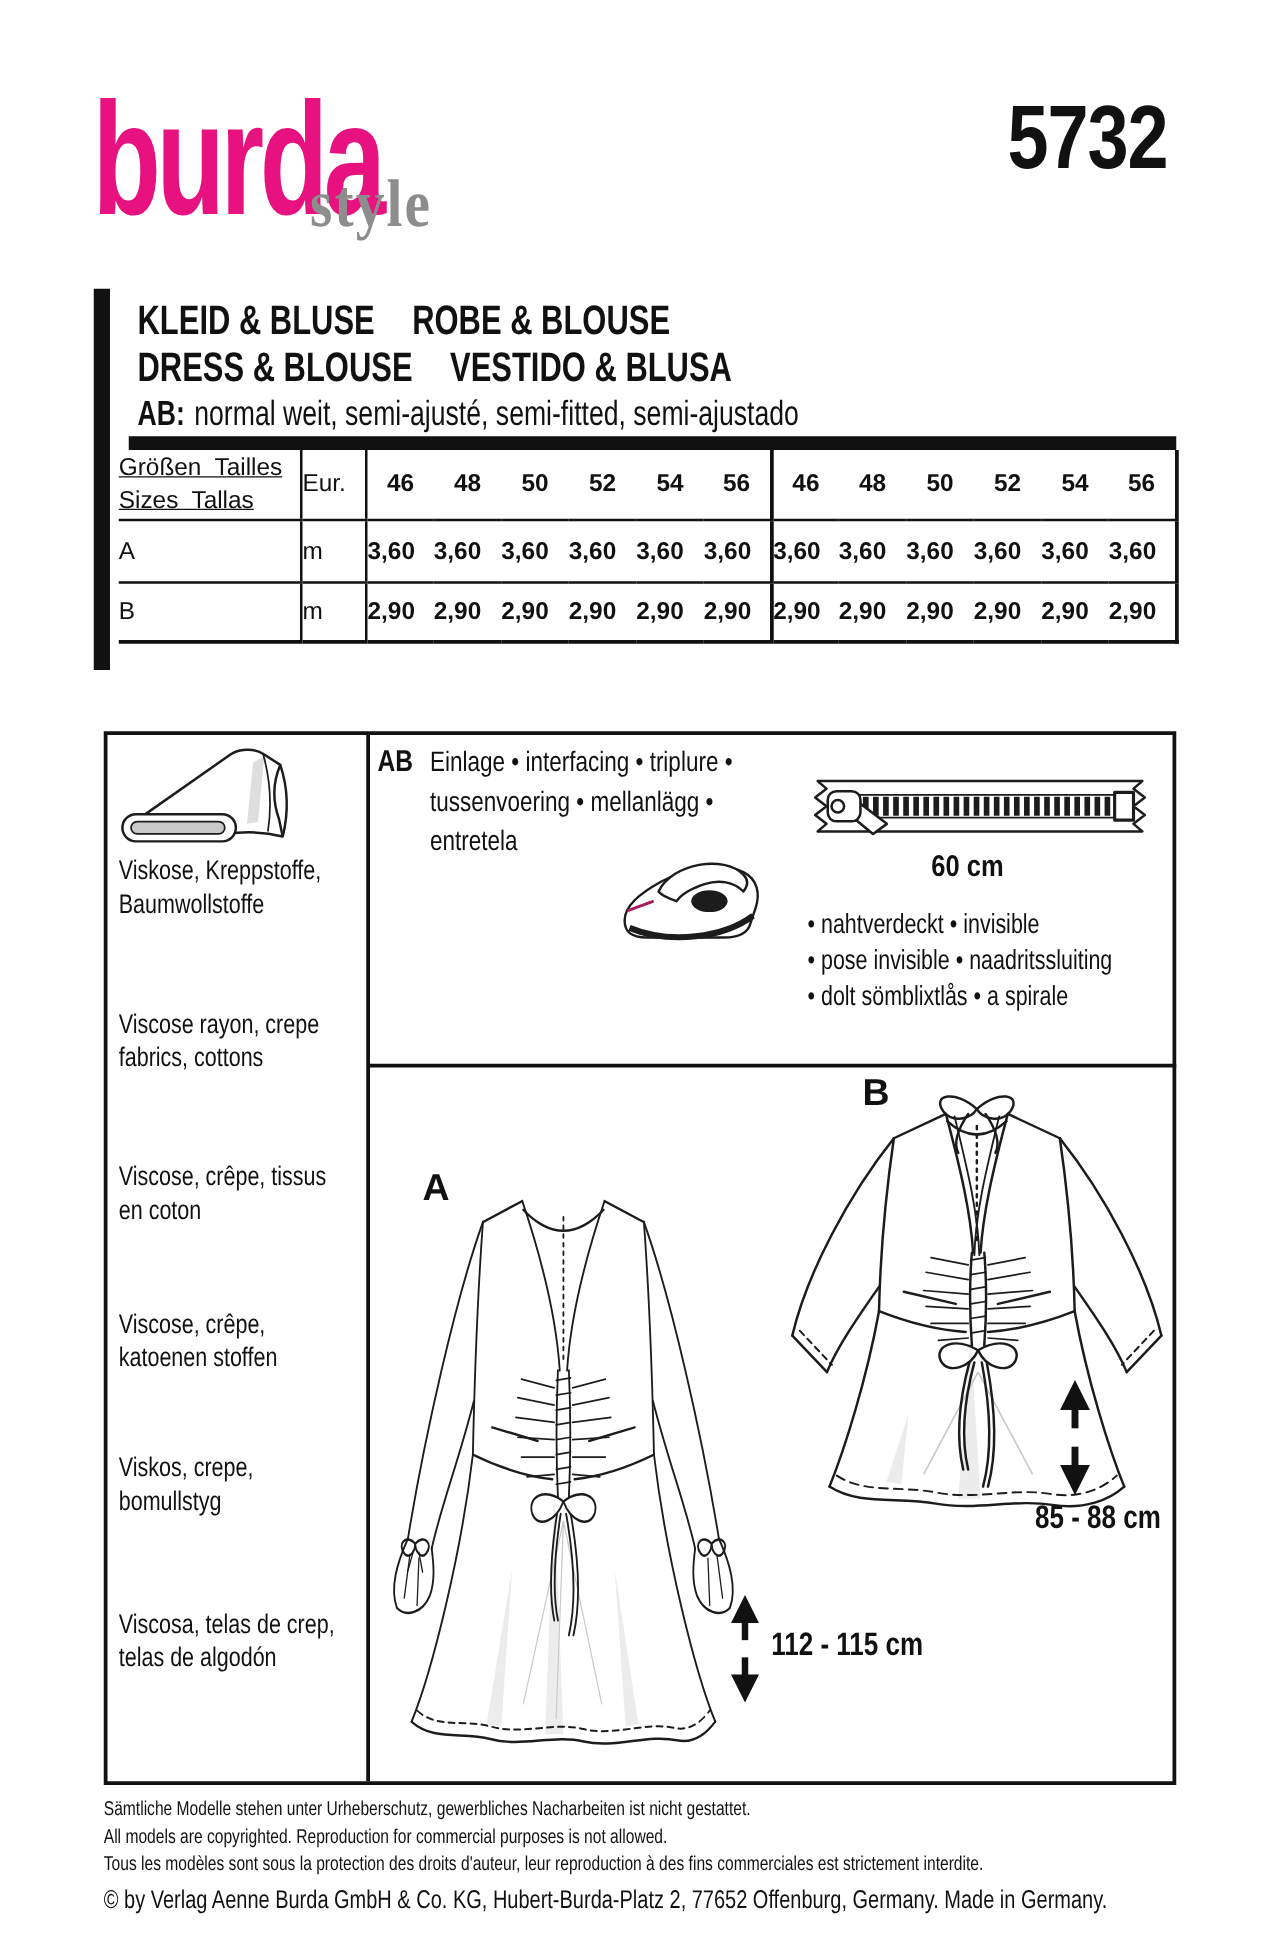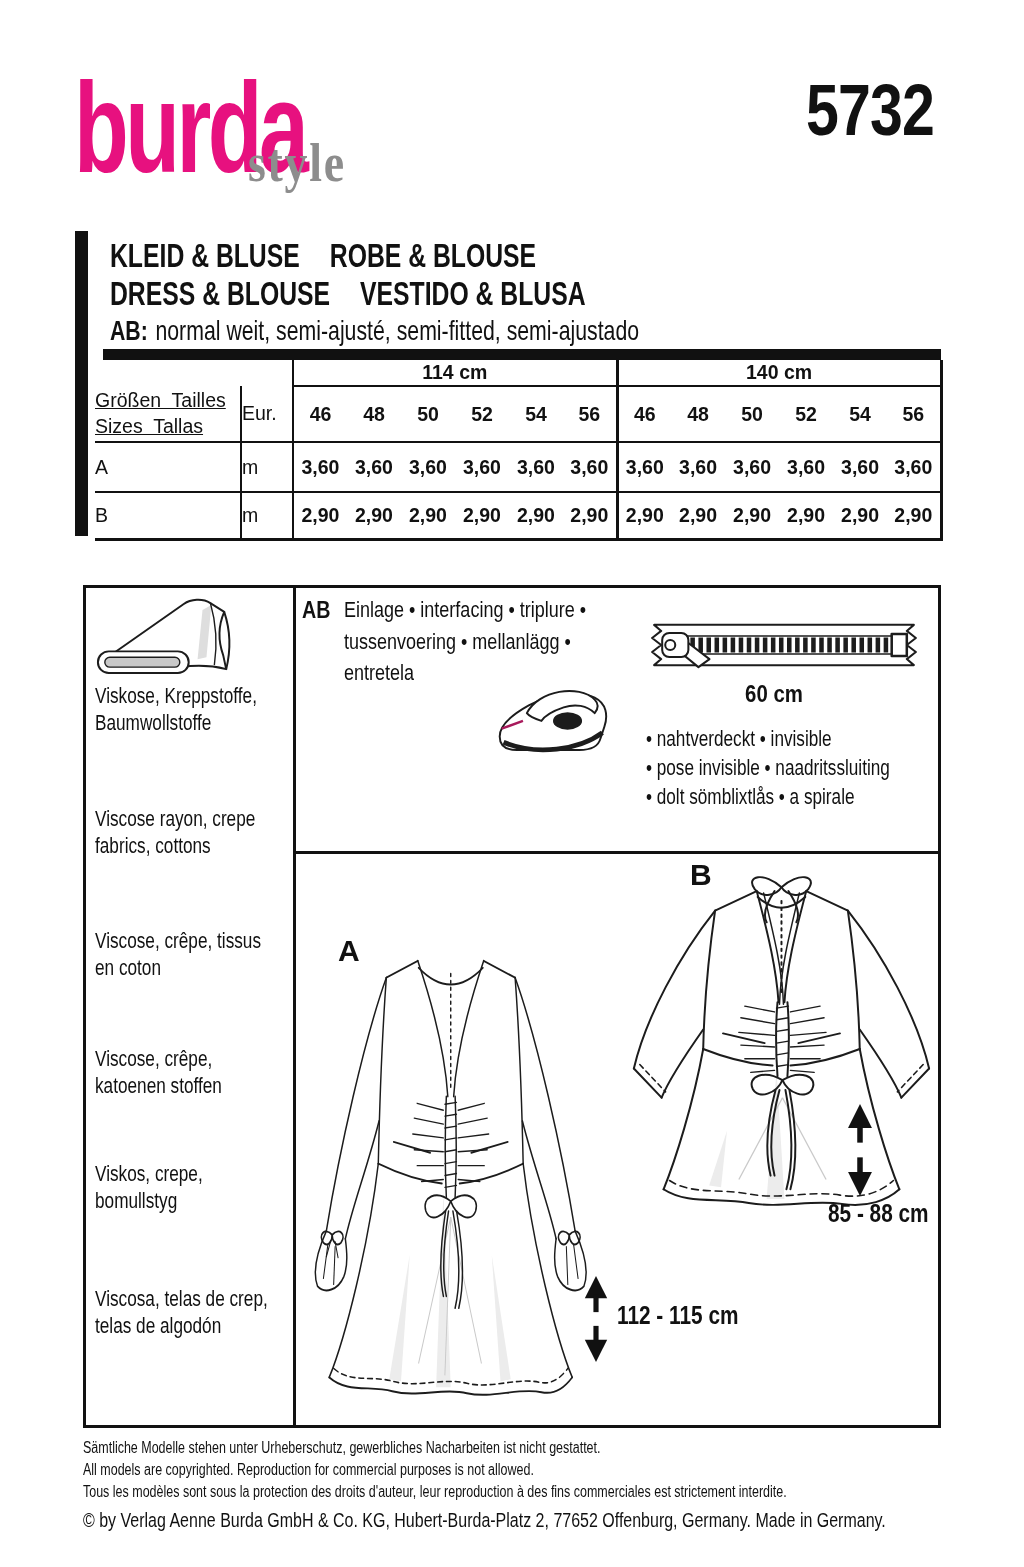--- a/index.html
+++ b/index.html
@@ -31,21 +31,21 @@
   
   .size-bar { left:103px; top:349px; width:838px; height:11px; background:var(--ink); }
   table.sizes { position:absolute; left:95px; top:360px; width:846px; border-collapse:collapse; table-layout:fixed; }
   table.sizes td { padding:0; font-size:19.5px; vertical-align:middle; }
   .r1 td { height:26px; } .r2 td { height:56px; } .r3 td { height:50px; } .r4 td { height:47px; }
   .bb { border-bottom:2px solid var(--ink); } .bb3 { border-bottom:3px solid var(--ink); }
   .bl { border-left:2px solid var(--ink); } .bl3 { border-left:3px solid var(--ink); }
   .br3 { border-right:3px solid var(--ink); }
   .hdr { font-weight:bold; text-align:center; font-size:20px; }
   .szc { font-weight:bold; text-align:center; }
-  .val { font-weight:bold; text-align:center; font-size:19px; }
+  .val { font-weight:bold; text-align:left; font-size:19px; }
   .lblcell { padding-left:13px; line-height:1.3;text-decoration:underline; }
   .eur { text-align:left; padding-right:5px; }
   .viewc { padding-left:13px; font-size:20.5px; }
 
   
   .main-box { left:83px; top:585px; width:858px; height:843px; border:3px solid var(--ink); }
   .v-divider { left:293px; top:588px; width:3px; height:837px; background:var(--ink); }
   .h-divider { left:296px; top:851px; width:645px; height:3px; background:var(--ink); }
 
   .fab { left:95px; font-size:21.5px; line-height:27px; transform:scaleX(.80); transform-origin:left top; }
@@ -84,25 +84,20 @@
 
   <div class="abs size-bar"></div>
   <table class="sizes">
     <colgroup>
       <col style="width:146px">
         <col style="width:52px">
       <col span="6" style="width:54px">
         <col span="6" style="width:54px">
     </colgroup>
     <tbody>
-        <tr class="r1">
-      <td colspan="2"></td>
-      <td colspan="6" class="hdr bl bb">114 cm</td>
-      <td colspan="6" class="hdr bl3 br3 bb">140 cm</td>
-    </tr>
     <tr class="r2">
       <td class="lblcell prew bb">Größen  Tailles
 Sizes  Tallas</td>
       <td class="eur bl bb">Eur.</td>
       <td class="szc bl bb">46</td>
       <td class="szc bb">48</td>
       <td class="szc bb">50</td>
       <td class="szc bb">52</td>
       <td class="szc bb">54</td>
       <td class="szc bb">56</td>

